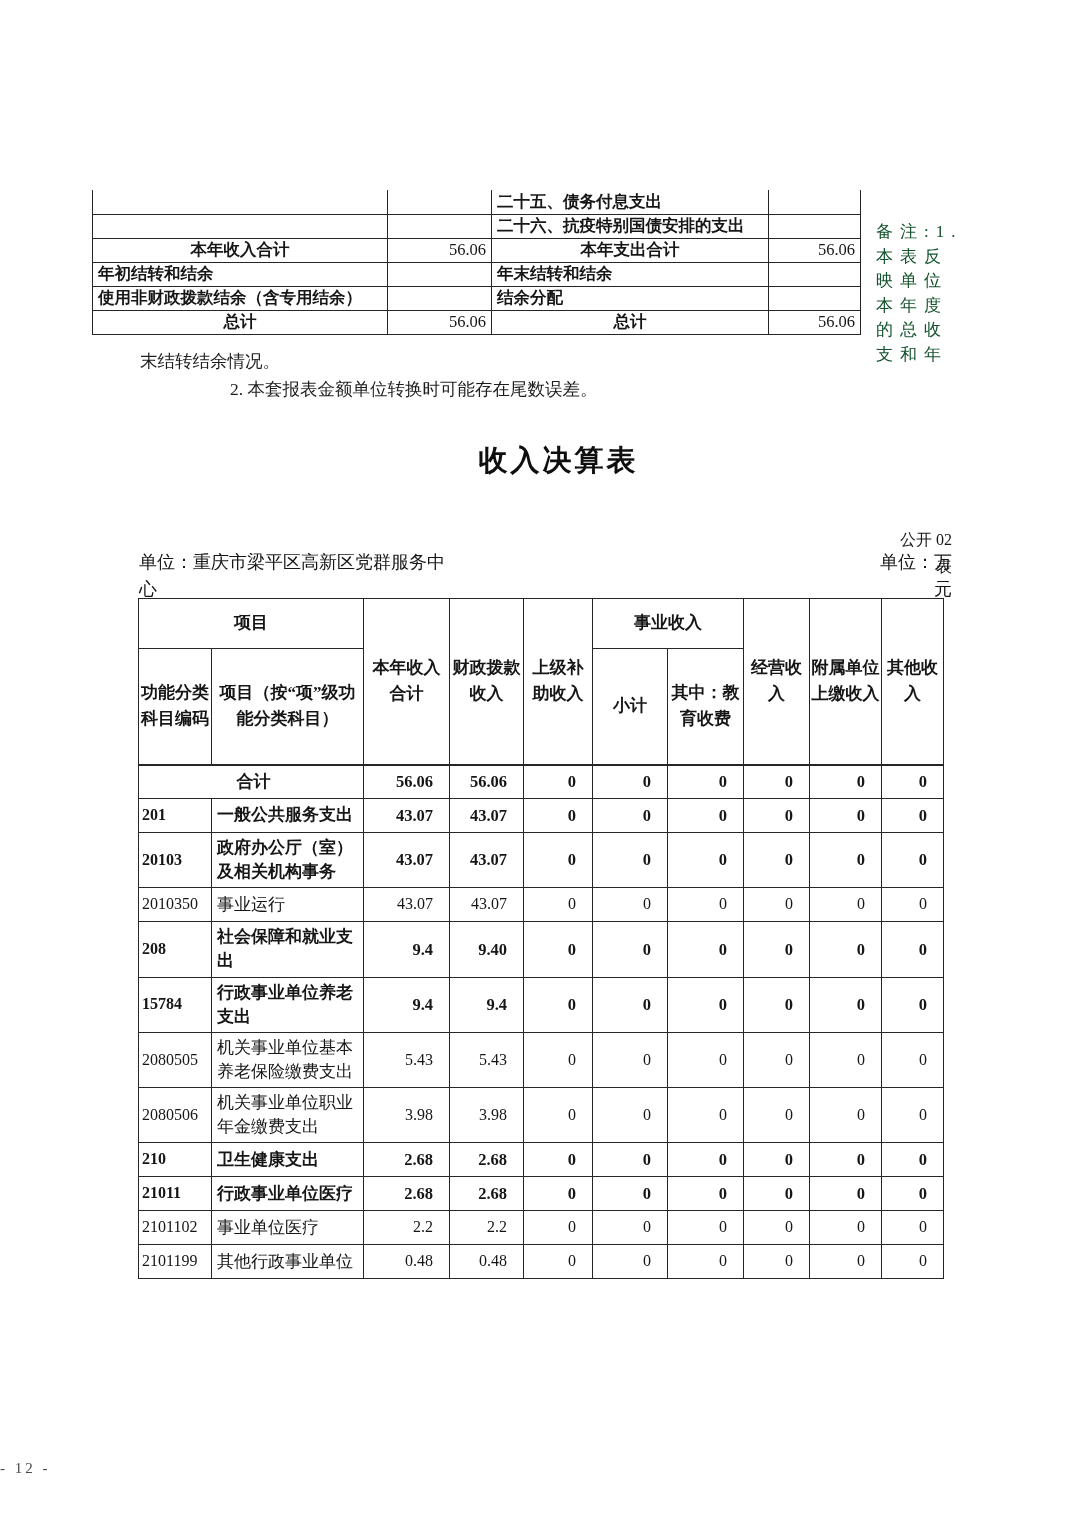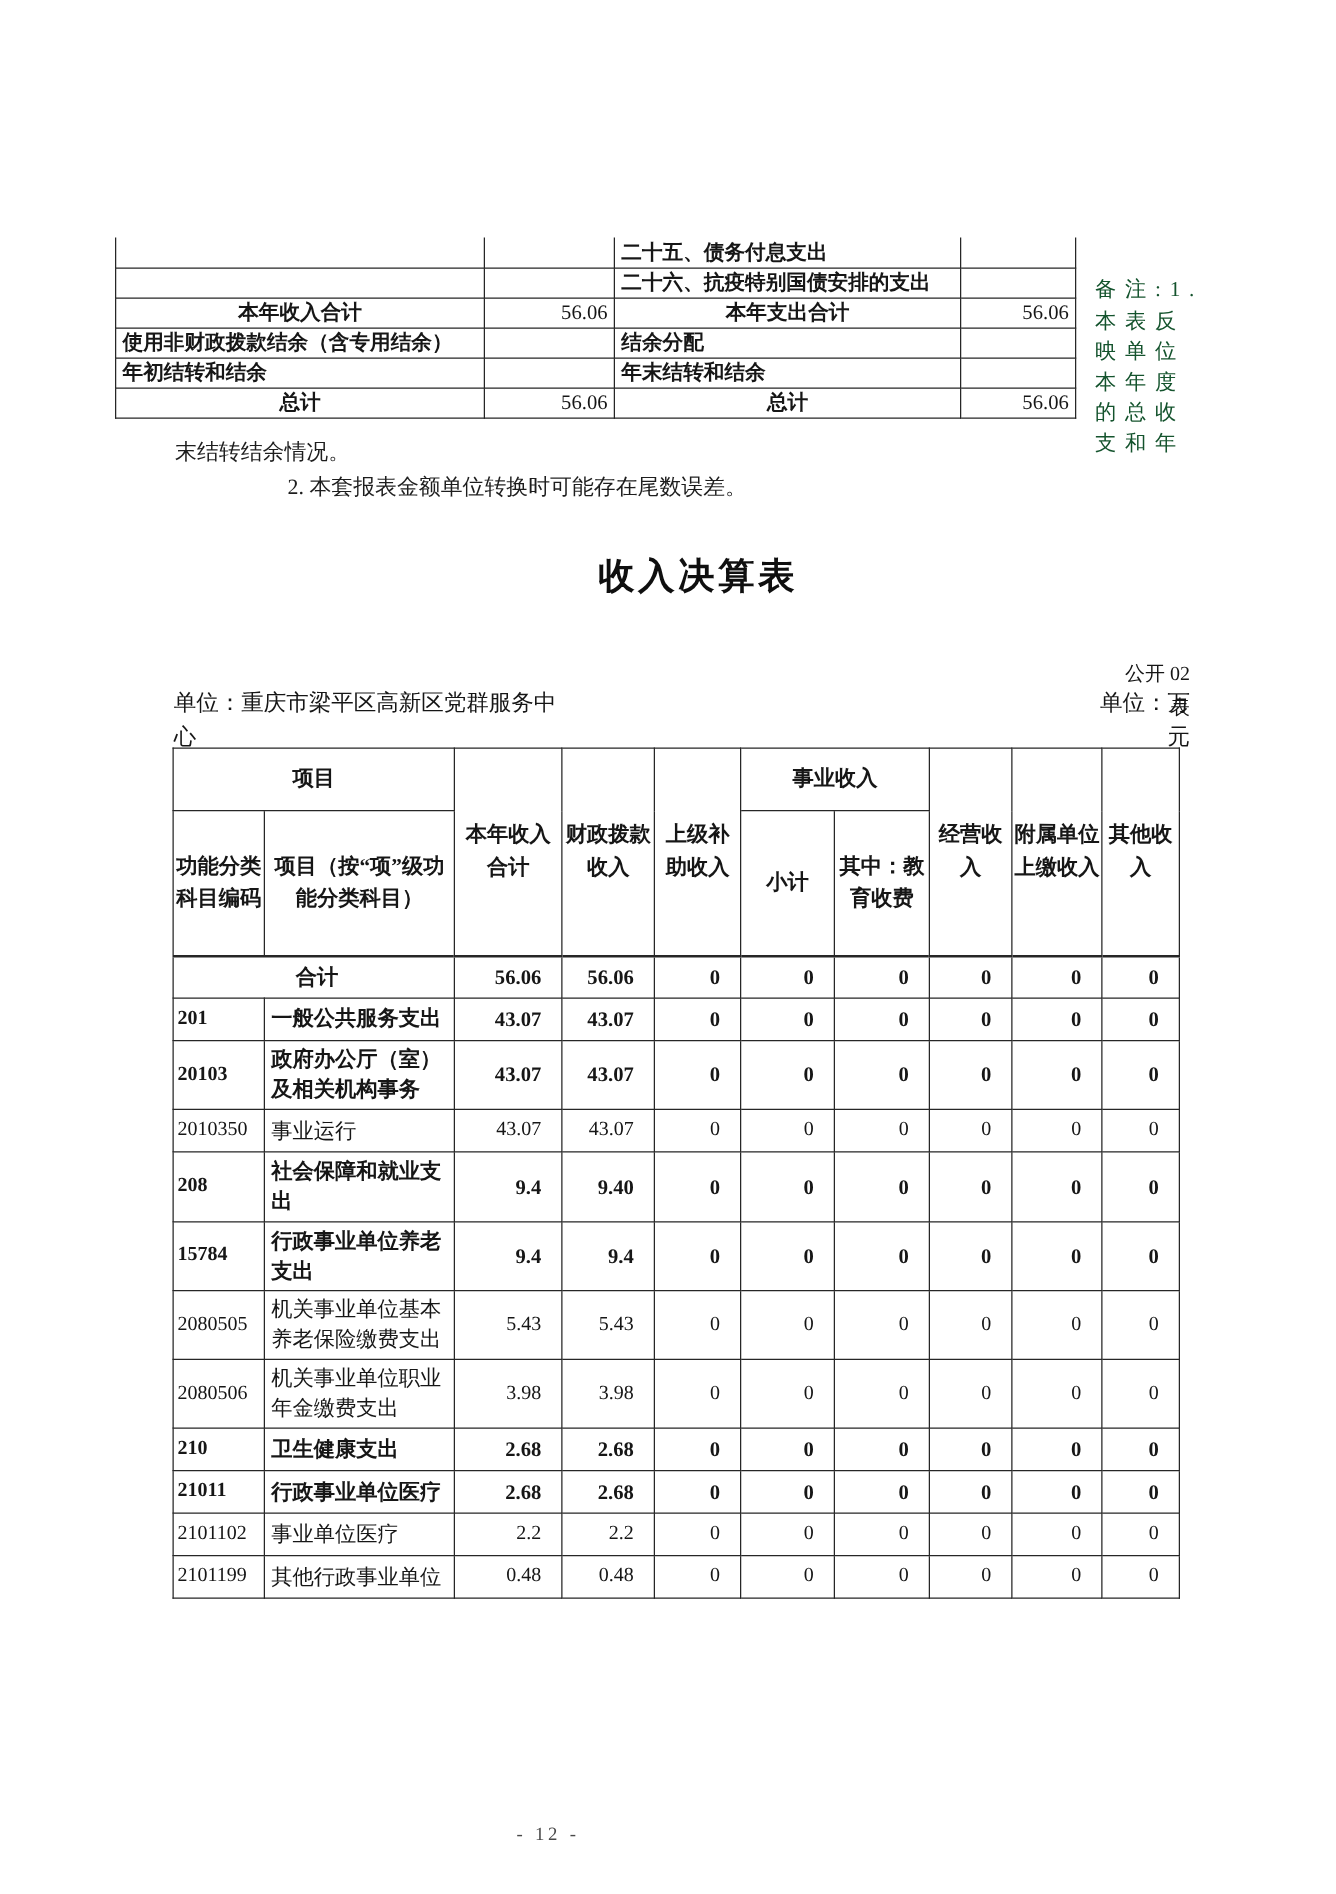--- a/index.html
+++ b/index.html
@@ -85,22 +85,22 @@
   .income-table td.cell-label { text-align: left; padding-left: 5px; padding-right: 0; margin-left: 12px; }
   .income-table td.cell-label.merged { text-align: center; }
   .income-table td.cell-num {
     text-align: right; padding-right: 16px; font-size: 16px; white-space: nowrap;
   }
   .income-table tr.bold-row td { font-weight: bold; }
   .income-table tr.bold-row td.cell-num { font-size: 16.5px; }
 
   
   .footer {
-    position: absolute; left: 16px; top: 1460px; width: 845px;
-    text-align: center; font-size: 15px; letter-spacing: 3px; color: #494949;
+    position: absolute; left: 0; top: 1460px; width: 845px;
+    text-align: left; font-size: 15px; letter-spacing: 3px; color: #494949;
   }
 </style>
 </head>
 <body>
 
 <div class="page">
 
   <table class="summary-table">
     <colgroup>
         <col style="width:295px">
@@ -121,29 +121,29 @@
       <td class="s-lbl-l">二十六、抗疫特别国债安排的支出</td>
       <td class="s-val"></td>
     </tr>
     <tr>
       <td class="s-lbl-c">本年收入合计</td>
       <td class="s-val">56.06</td>
       <td class="s-lbl-c">本年支出合计</td>
       <td class="s-val">56.06</td>
     </tr>
     <tr>
+      <td class="s-lbl-l">年初结转和结余</td>
+      <td class="s-val"></td>
+      <td class="s-lbl-l">年末结转和结余</td>
+      <td class="s-val"></td>
+    </tr>
+    <tr>
       <td class="s-lbl-l">使用非财政拨款结余（含专用结余）</td>
       <td class="s-val"></td>
       <td class="s-lbl-l">结余分配</td>
-      <td class="s-val"></td>
-    </tr>
-    <tr>
-      <td class="s-lbl-l">年初结转和结余</td>
-      <td class="s-val"></td>
-      <td class="s-lbl-l">年末结转和结余</td>
       <td class="s-val"></td>
     </tr>
     <tr>
       <td class="s-lbl-c">总计</td>
       <td class="s-val">56.06</td>
       <td class="s-lbl-c">总计</td>
       <td class="s-val">56.06</td>
     </tr>
   </tbody>
     </table>

